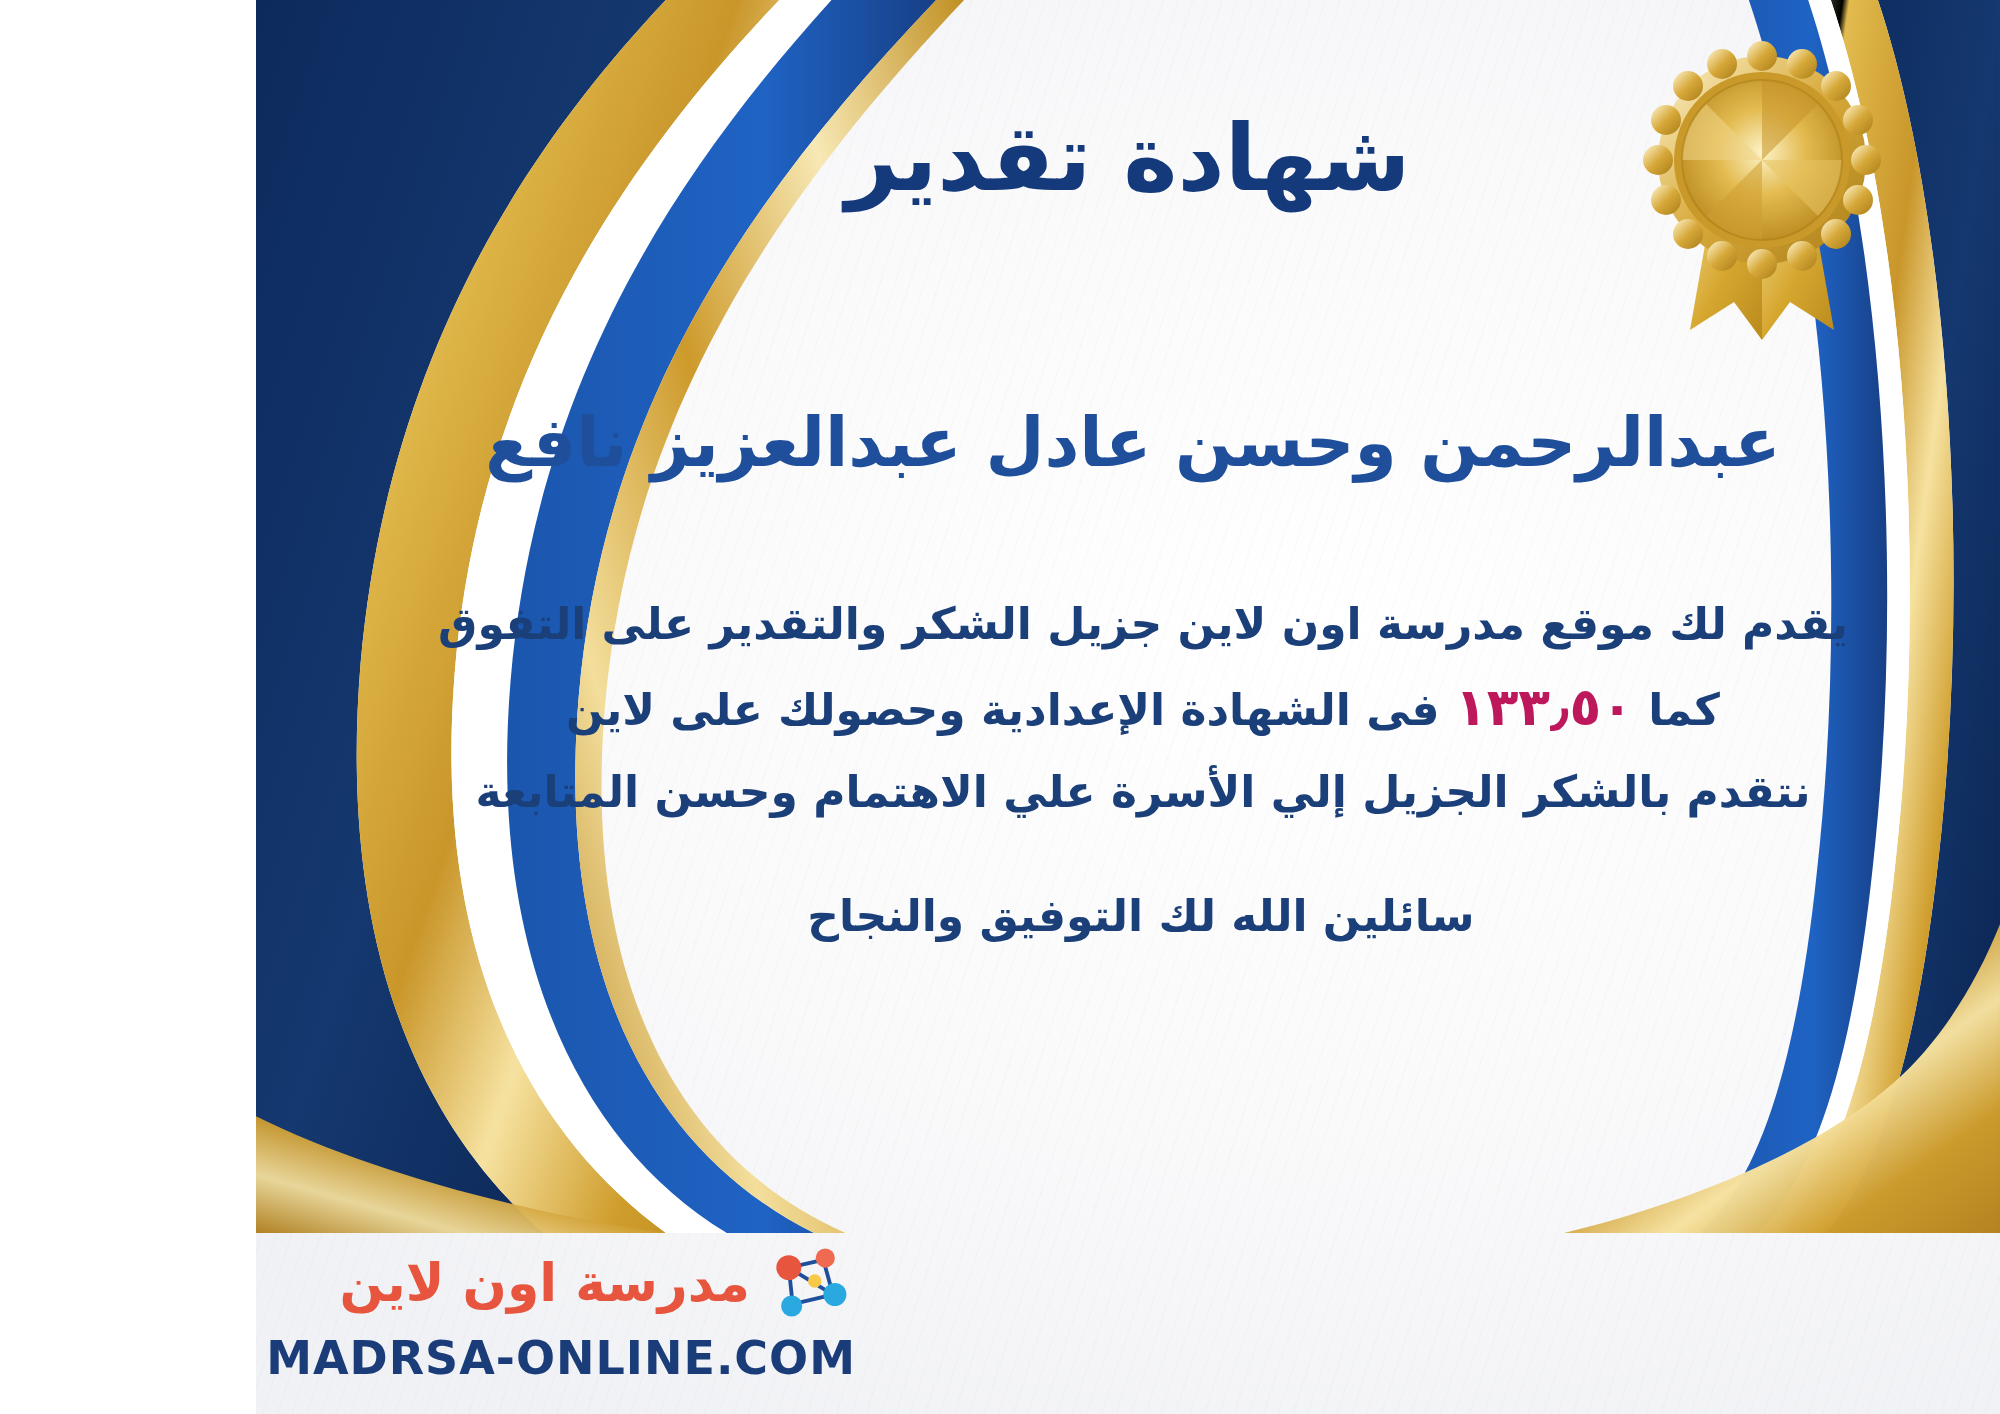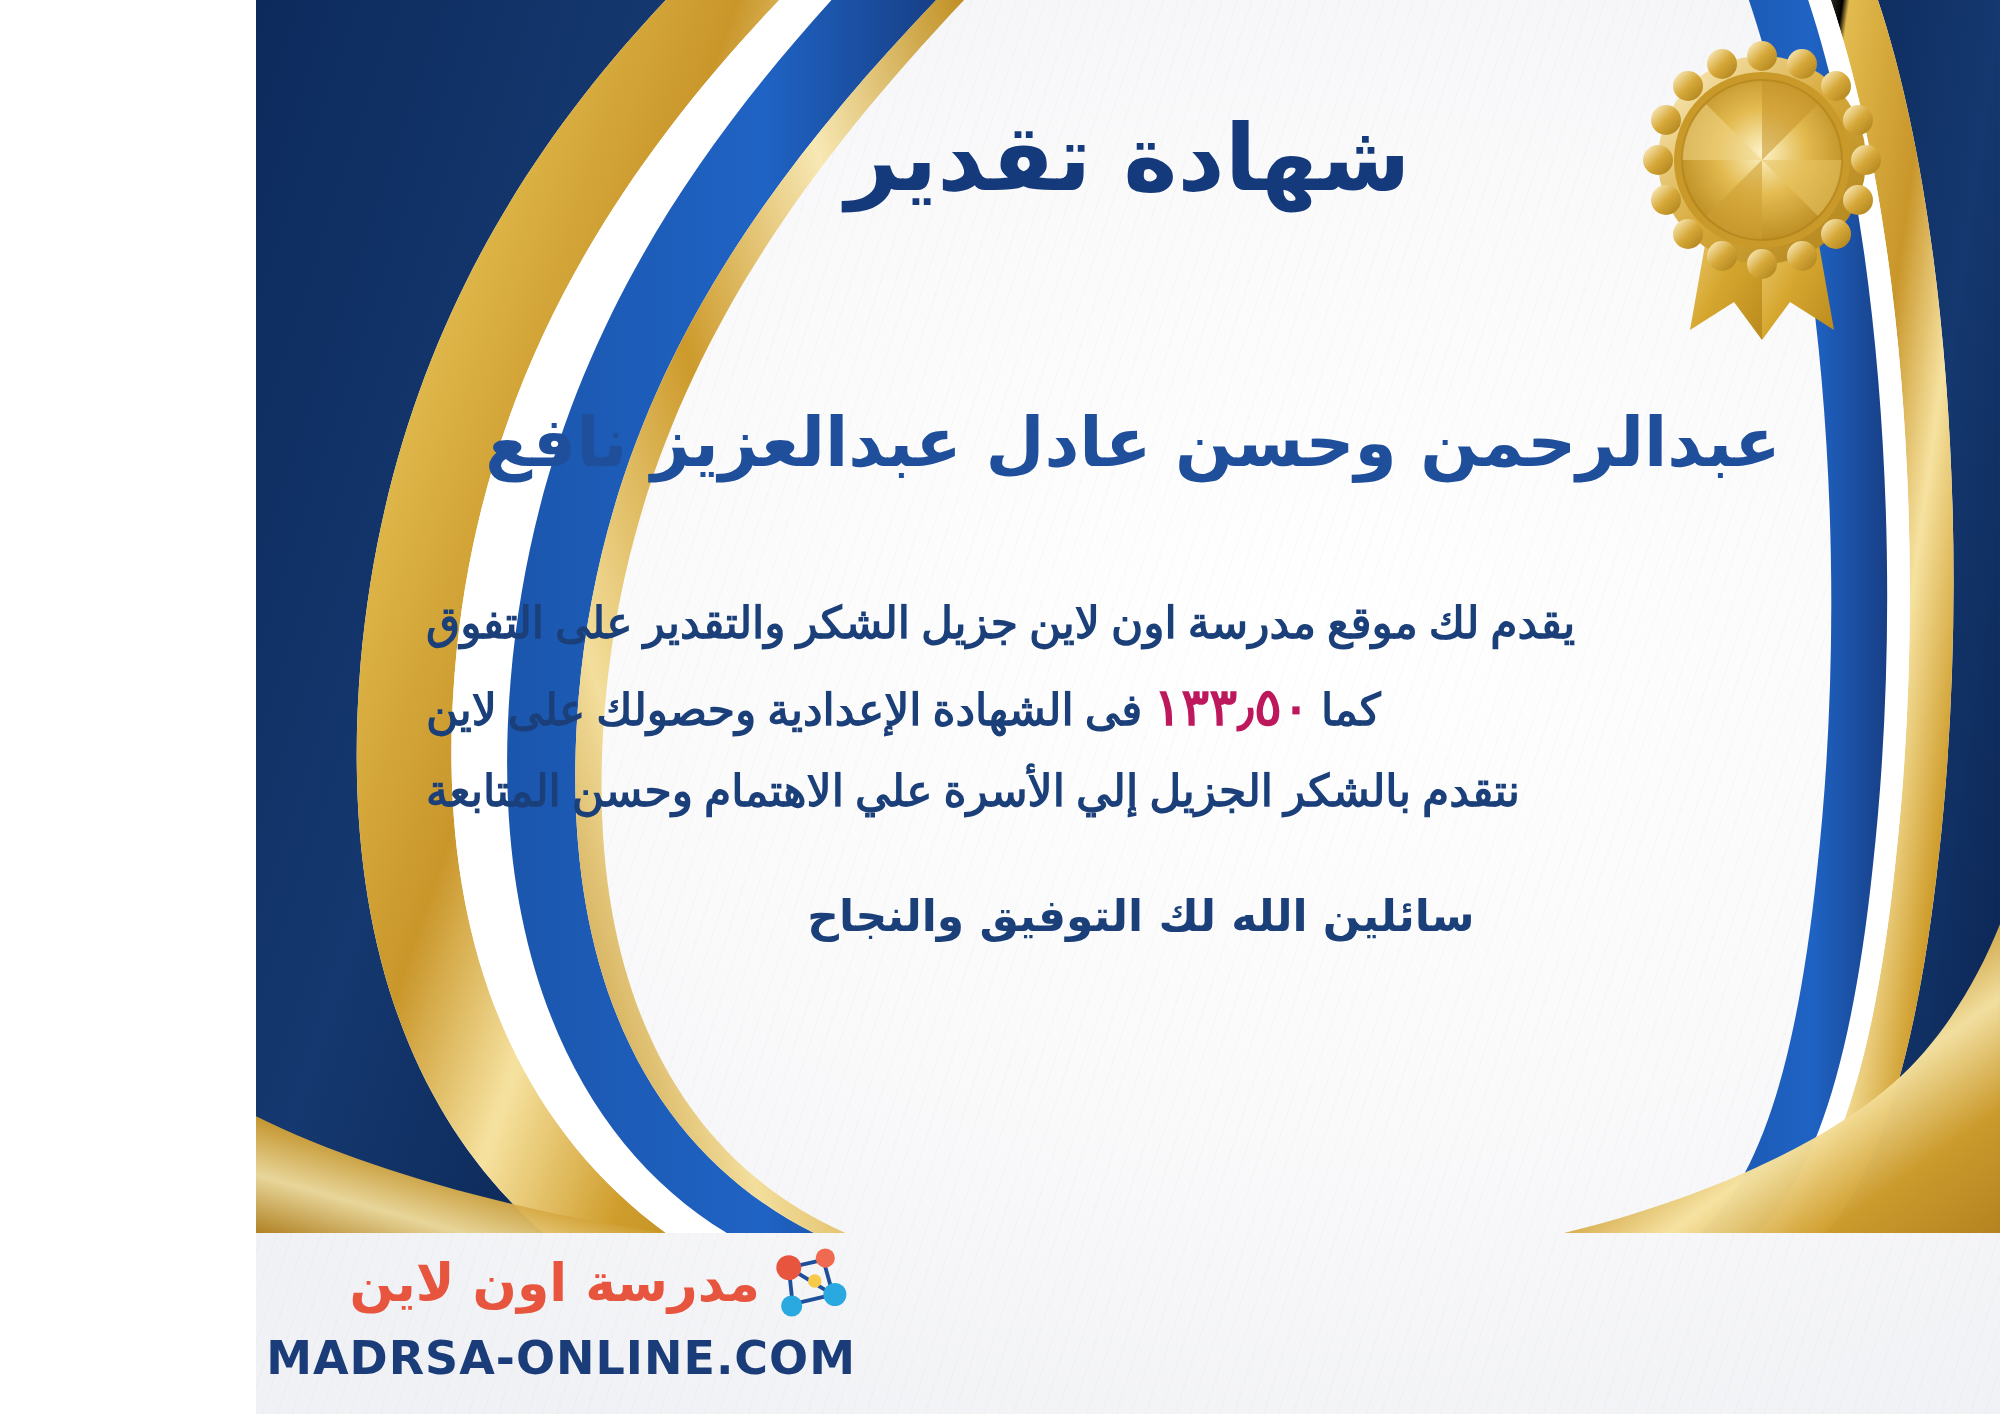--- a/index.html
+++ b/index.html
@@ -75,26 +75,25 @@
     font-weight: 700;
     color: #1f4f9b;
     line-height: 1.25;
   }
 
   .body-text {
     position: absolute;
     top: 585px;
     left: 170px;
     right: 140px;
-    text-align: left;
+    text-align: center;
     font-size: 44px;
     color: #1b3f79;
     line-height: 1.75;
     font-weight: 600;
-    font-family: Liberation Serif, serif;
   }
   .body-text .score {
     font-size: 52px;
     font-weight: 700;
     color: #be185d;
     letter-spacing: 2px;
   }
 
   .closing {
     position: absolute;
@@ -125,20 +124,21 @@
     height: 140px;
     display: flex;
     flex-direction: column;
     align-items: flex-start;
     justify-content: center;
   }
   .brand-row {
     display: flex;
     flex-direction: row-reverse;
     align-items: center;
+    gap: 10px;
     justify-content: space-between;
   }
   .brand-ar {
     font-size: 52px;
     font-weight: 700;
     color: #e8553f;
     direction: rtl;
     line-height: 1;
     white-space: nowrap;
   }

